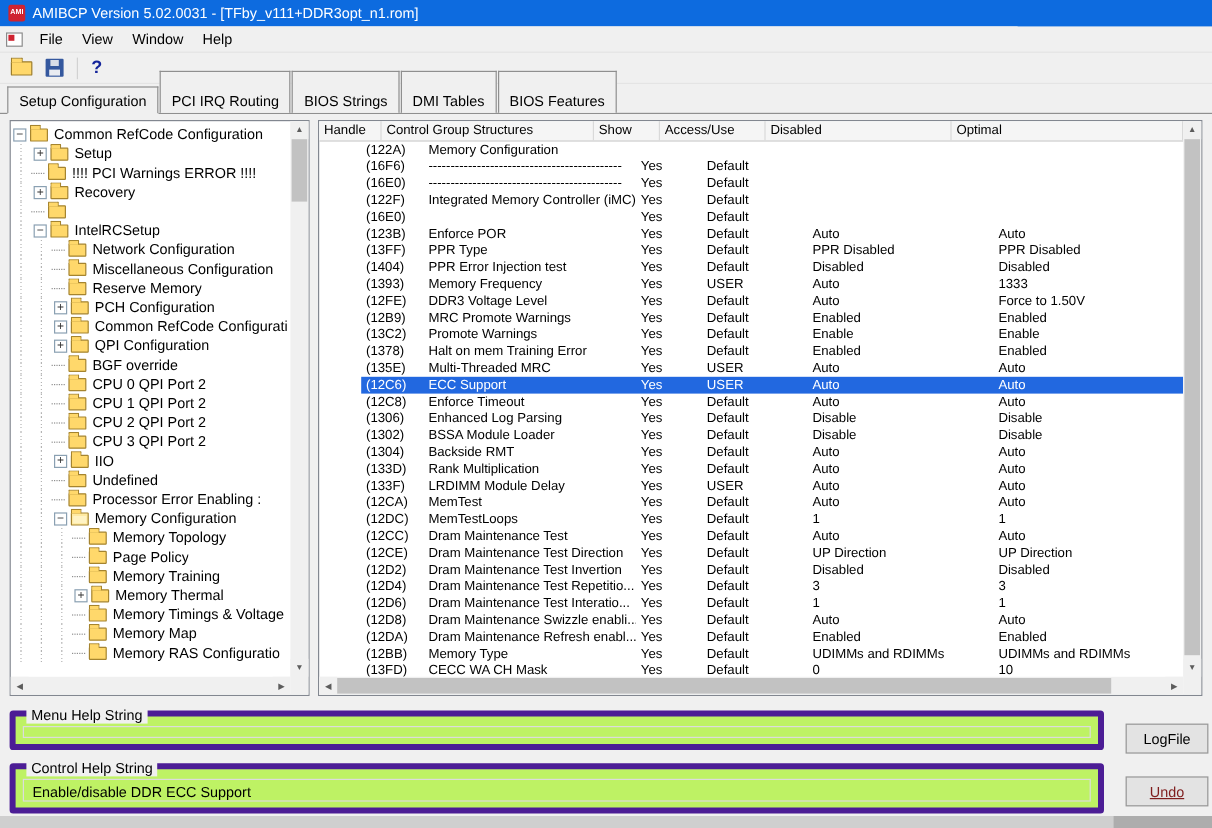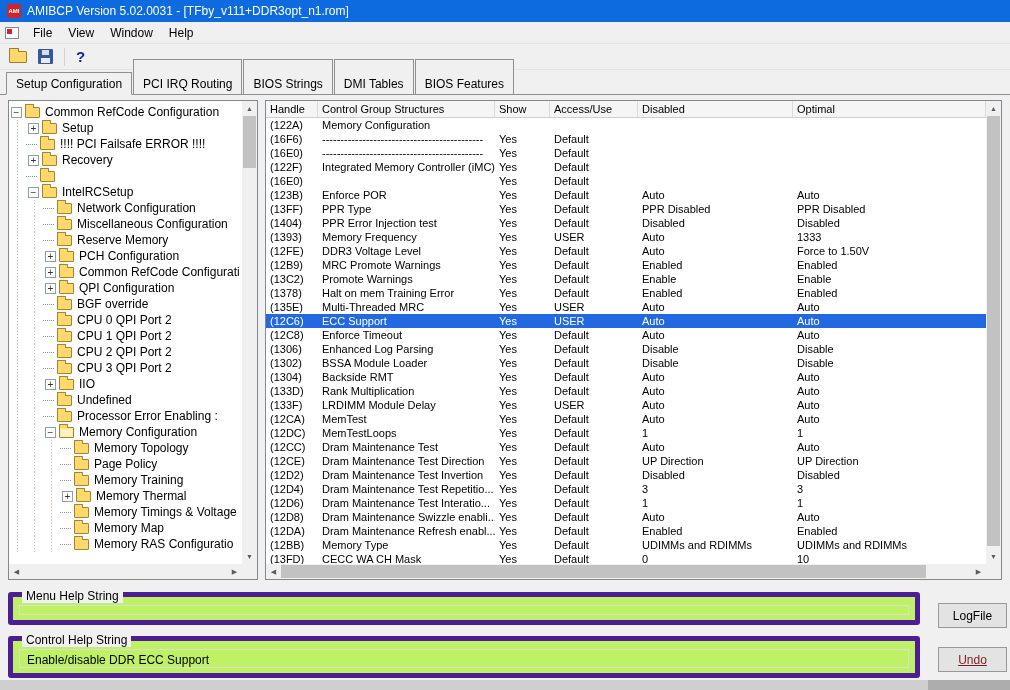--- a/index.html
+++ b/index.html
@@ -68,21 +68,21 @@
   .sb-thumb-h { height:13px; background:#c2c2c2; flex-shrink:0; }
   .tree-vthumb { top:0; height:52px; }
   .table-vthumb { top:0; height:calc(100% - 3px); }
 
   
   .table-panel { position:absolute; left:265px; top:100px; width:737px; height:480px;
     background:#fff; border:1px solid #828790; }
   .table-header { position:absolute; top:0; left:0; right:15px; height:17px; display:flex;
     background:#f5f5f5; border-bottom:1px solid #cfcfcf; font-size:11px; }
   .hcell { border-right:1px solid #d9d9d9; padding:2px 0 0 4px; overflow:hidden; white-space:nowrap; flex-shrink:0; }
-  .table-body { position:absolute; top:17px; left:0; right:15px; bottom:15px; overflow:hidden; font-size:11px; }
+  .table-body { position:absolute; top:17px; left:0; right:15px; bottom:15px; overflow:hidden; font-size:11px;padding-left:35px; }
   .trow { display:flex; height:14px; line-height:14px; }
   .trow.selected { background:var(--selection,#2268e0); color:#fff; }
   .tcell { padding-left:4px; overflow:hidden; white-space:nowrap; flex-shrink:0; }
   .col-0 { width:52px; } .col-1 { width:177px; } .col-2 { width:55px; }
   .col-3 { width:88px; } .col-4 { width:155px; } .col-5 { flex:1 1 auto; width:auto; }
 
   
   .groupbox { position:absolute; border:5px solid #4c1d95; border-radius:3px; background:#bef264; }
   .groupbox-label { position:absolute; top:-8px; left:9px; background:#f0f0f0; padding:0 4px; font-size:12px; }
   .inner-field { position:absolute; left:6px; right:6px; top:8px; bottom:5px;
@@ -141,21 +141,21 @@
       <div class="tree-row">
         <span class="guide"></span>
         <span class="expander">+</span>
         <span class="folder"></span>
         <span class="tree-label">Setup</span>
       </div>
       <div class="tree-row">
         <span class="guide"></span>
         <span class="hdash"></span>
         <span class="folder"></span>
-        <span class="tree-label">!!!! PCI Failsafe ERROR !!!!</span>
+        <span class="tree-label">!!!! PCI Warnings ERROR !!!!</span>
       </div>
       <div class="tree-row">
         <span class="guide"></span>
         <span class="expander">+</span>
         <span class="folder"></span>
         <span class="tree-label">Recovery</span>
       </div>
       <div class="tree-row">
         <span class="guide"></span>
         <span class="hdash"></span>

